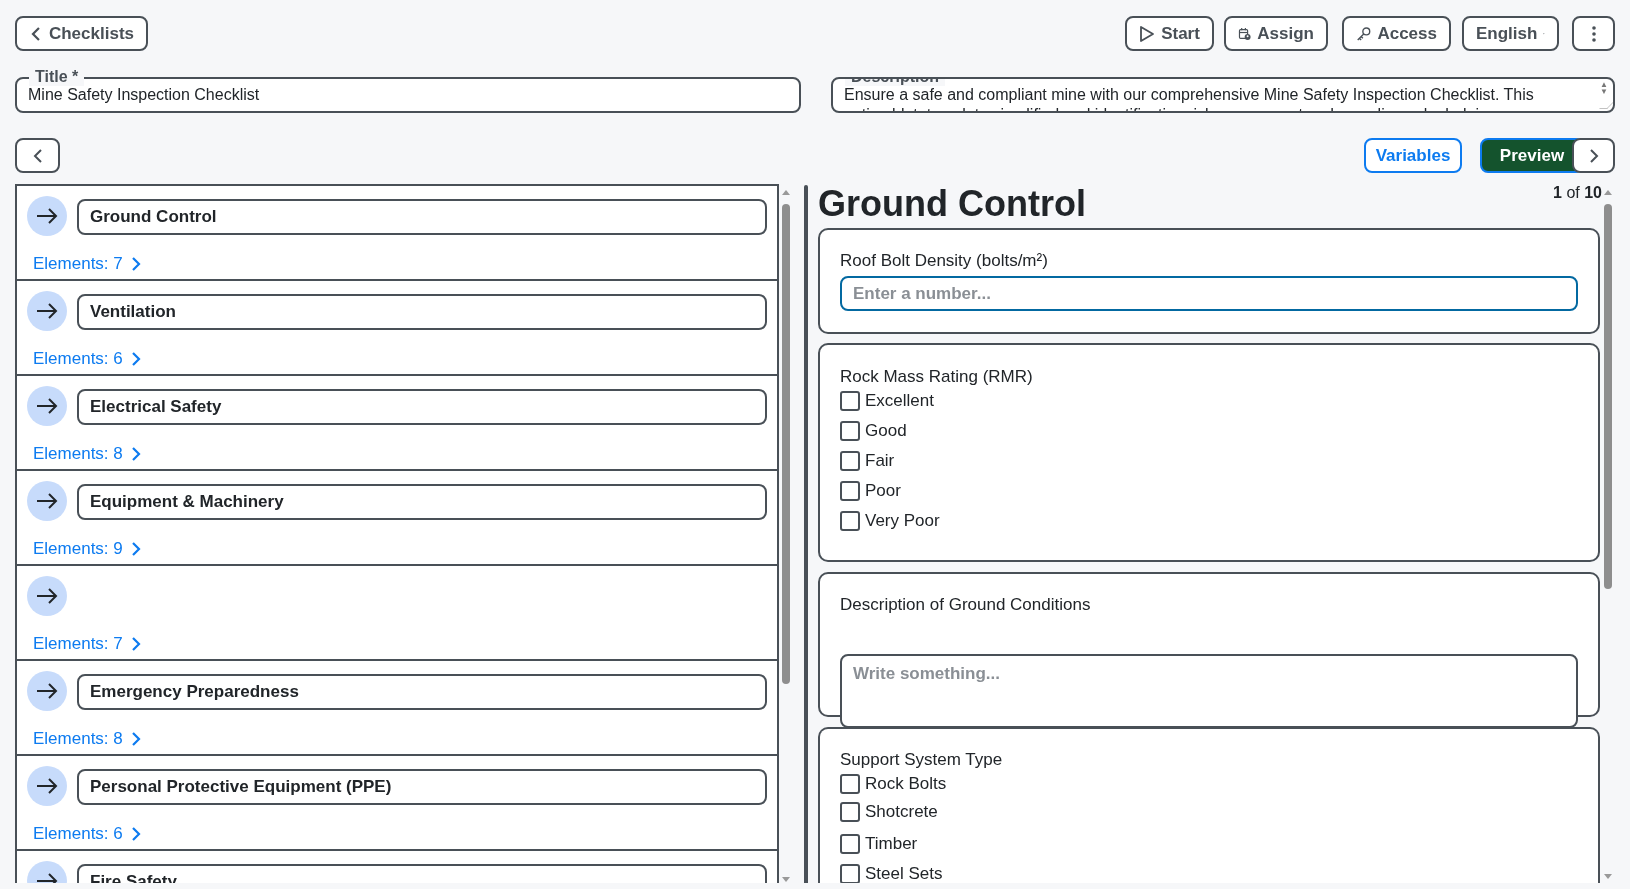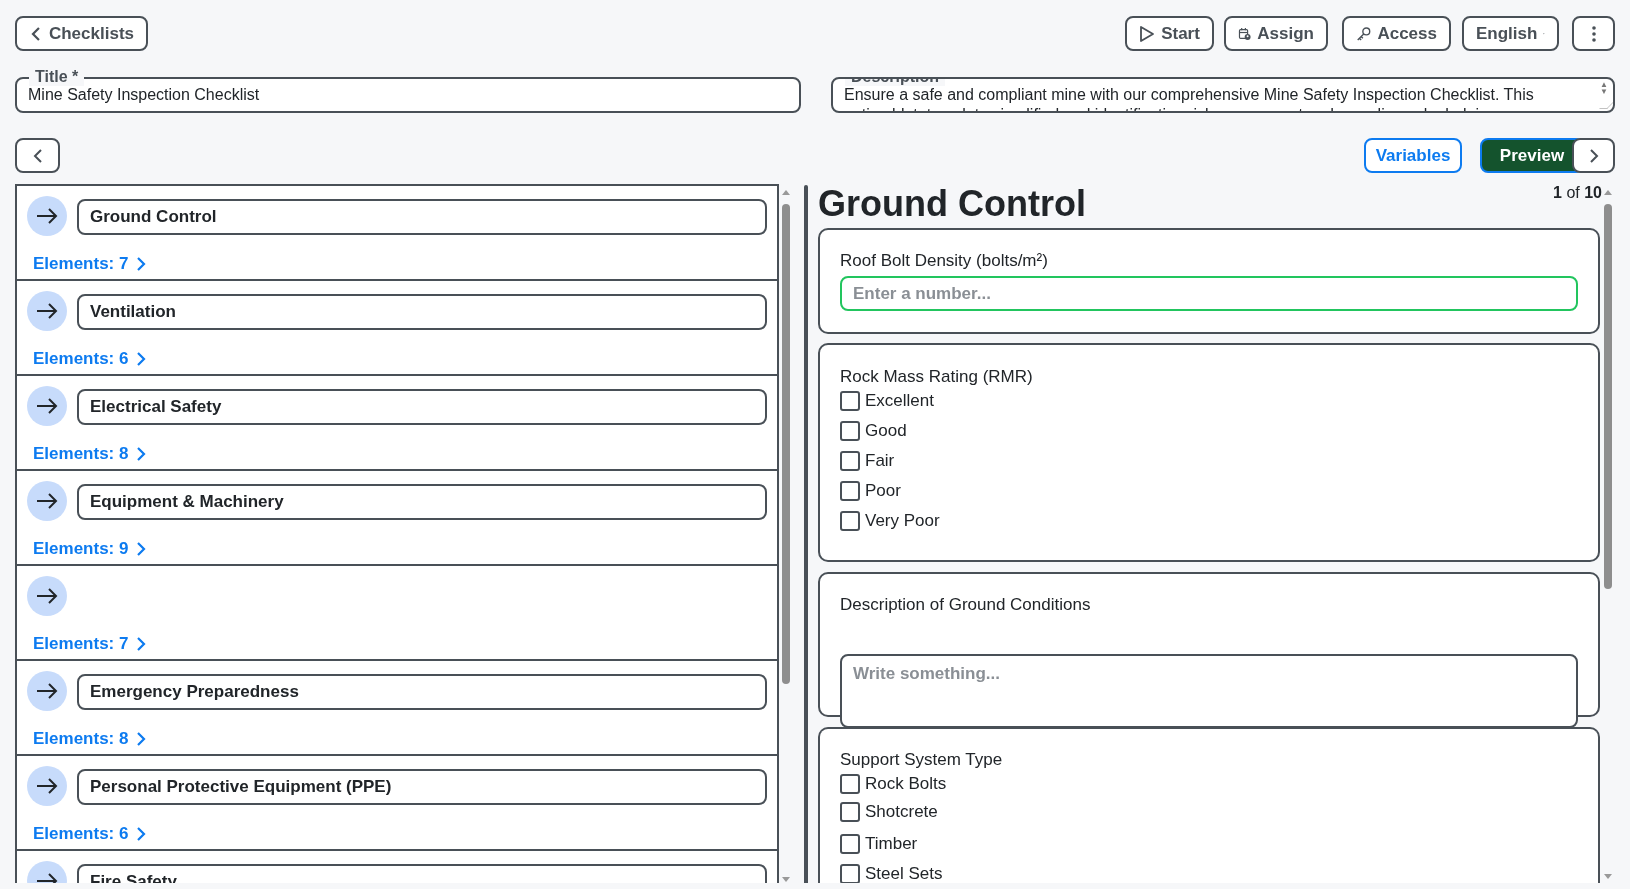--- a/index.html
+++ b/index.html
@@ -73,21 +73,21 @@
     display: flex; align-items: center; justify-content: center;
   }
   .section .name-input {
     position: absolute; left: 60px; top: 13px; right: 10px; height: 36px;
     border: 2px solid #495057; border-radius: 8px; background: #fff;
     font-weight: bold; font-size: 17px; color: #212529;
     padding-left: 11px; display: flex; align-items: center;
   }
   .section .elements {
     position: absolute; left: 16px; top: 68px;
-    color: #0d7bf0; font-weight: bold; font-size: 17px;
+    color: #0d7bf0; font-weight: normal; font-size: 17px;
     display: flex; align-items: center; gap: 8px; cursor: pointer;
   }
 
   .scrollbar {
     position: absolute; width: 12px; background: #f6f7f9;
   }
   .scrollbar .arrow-up, .scrollbar .arrow-down {
     position: absolute; left: 2px; width: 0; height: 0;
     border-left: 4px solid transparent; border-right: 4px solid transparent;
   }
@@ -113,21 +113,21 @@
   .pager b { font-weight: bold; }
   .card {
     position: absolute; left: 818px; width: 782px;
     border: 2px solid #495057; border-radius: 10px; background: #fff;
   }
   .card .label {
     position: absolute; left: 20px; font-weight: normal; font-size: 17px; color: #212529;
   }
   .card .input {
     position: absolute; left: 20px; right: 20px; height: 35px;
-    border: 2px solid #22c55e; border-radius: 8px; background: #fff;
+    border: 2px solid #0369a1; border-radius: 8px; background: #fff;
     font-weight: bold; font-size: 17px; color: #8a8f95;
     padding-left: 11px; display: flex; align-items: center;
   }
   .card .textarea {
     position: absolute; left: 20px; right: 20px; height: 74px;
     border: 2px solid #495057; border-radius: 8px; background: #fff;
     font-weight: bold; font-size: 17px; color: #8a8f95;
     padding: 8px 11px;
   }
   .opt {

